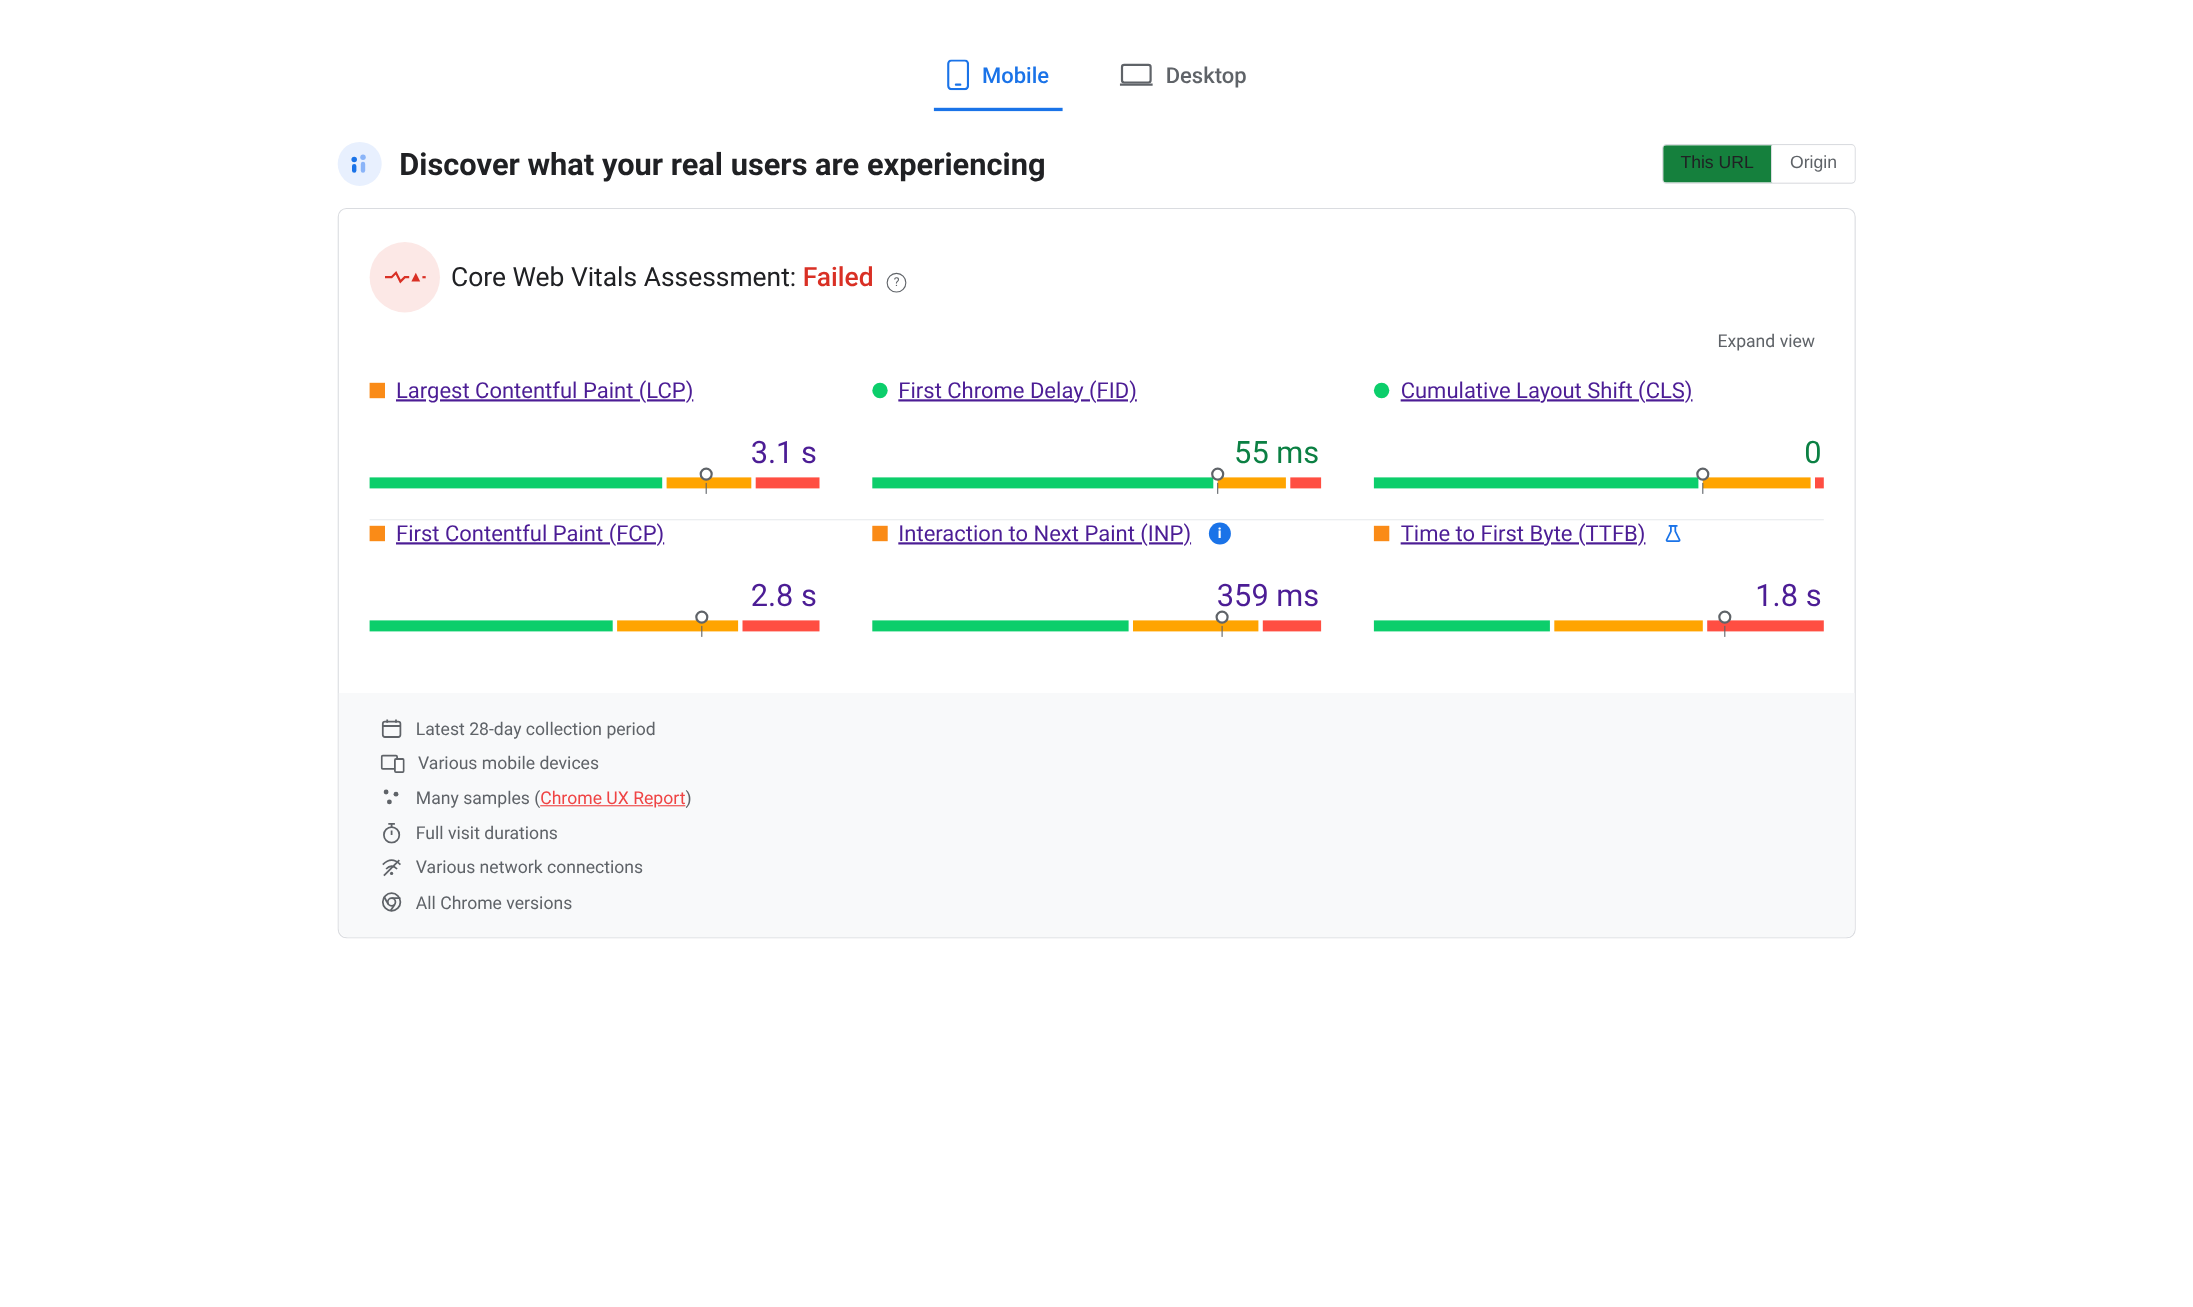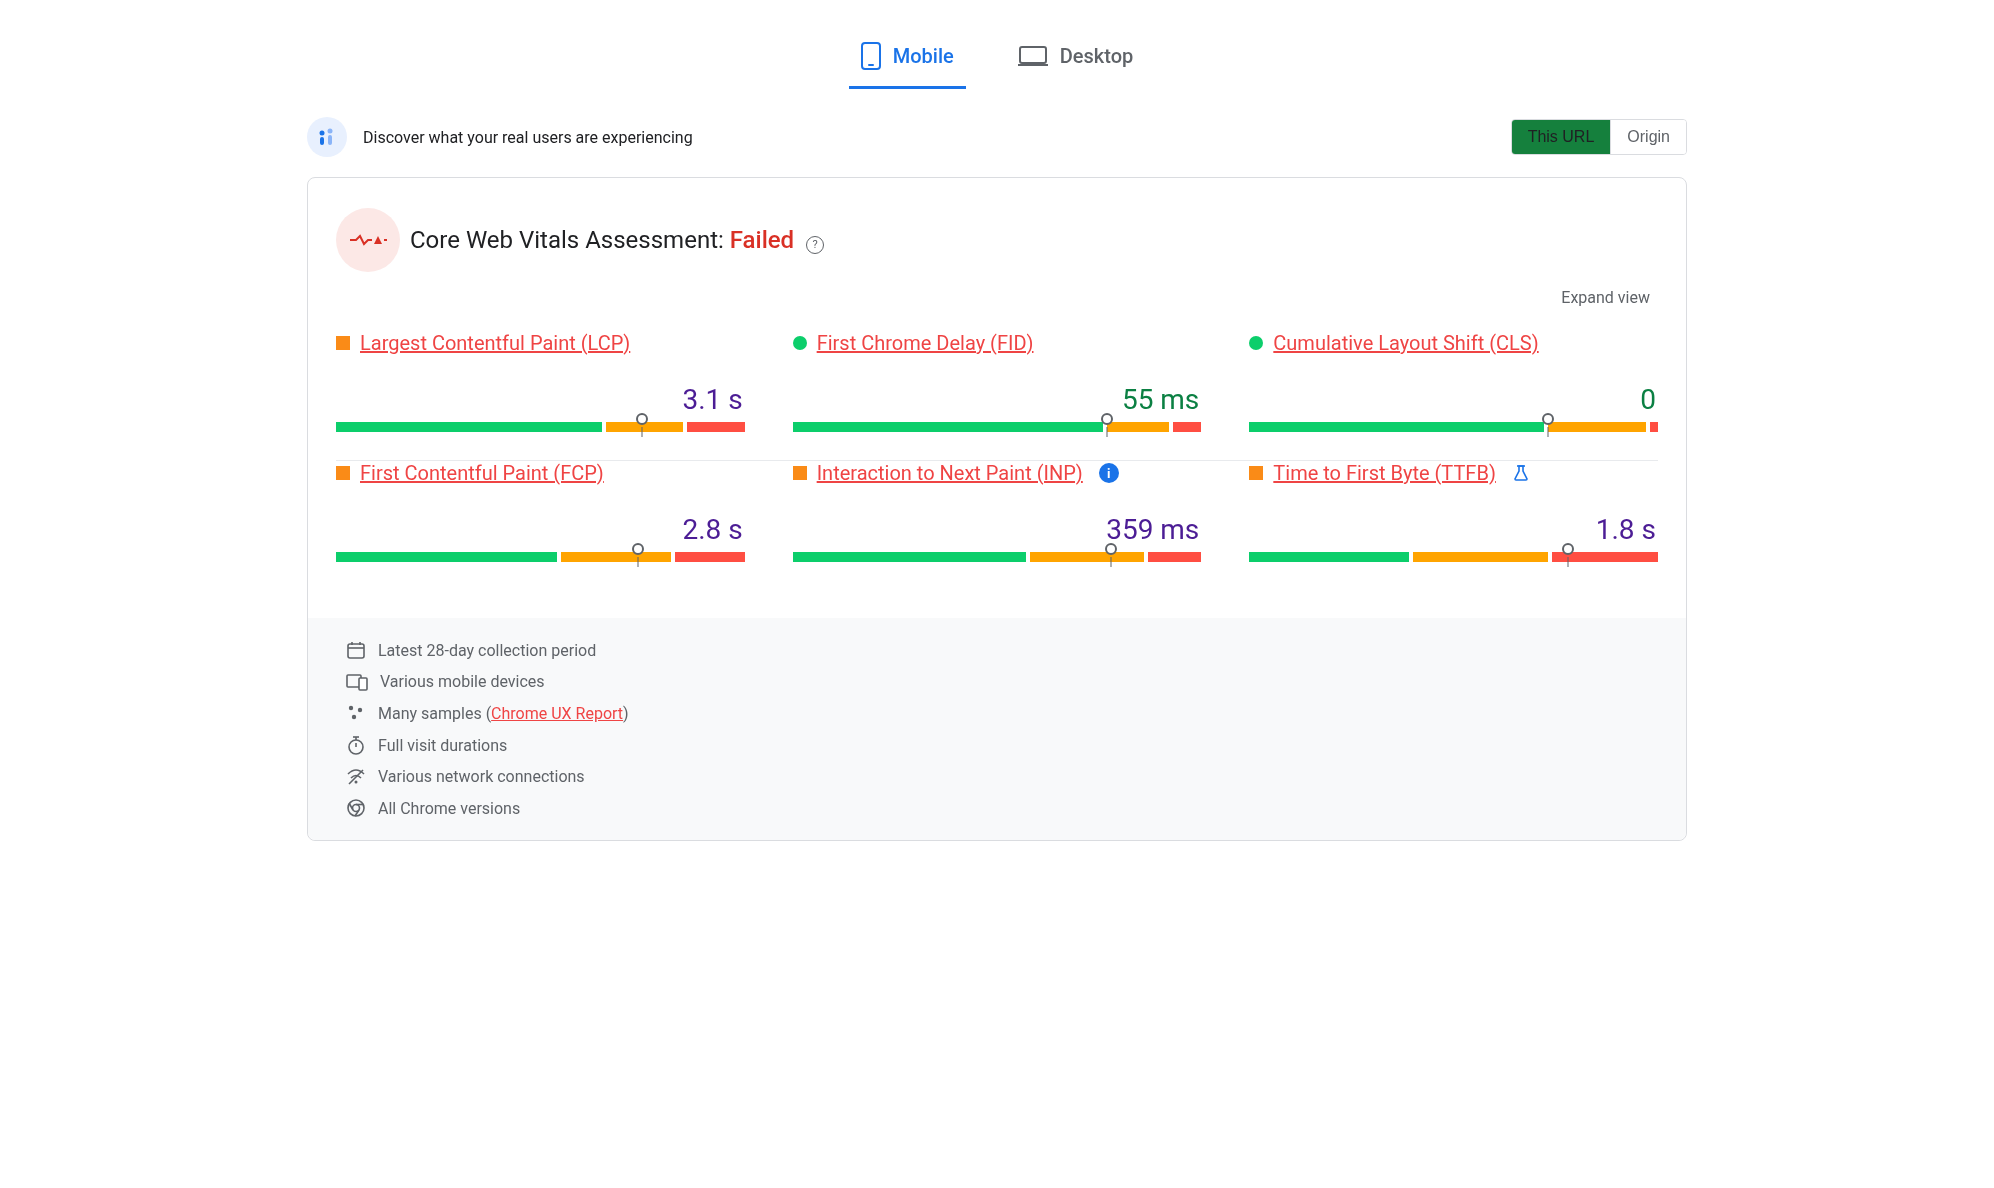--- a/index.html
+++ b/index.html
@@ -1,27 +1,27 @@
 <!DOCTYPE html>
 <html><head>
 <meta charset="utf-8">
 <style>
 * { box-sizing: border-box; margin: 0; padding: 0; }
 body { font-family: Roboto, Arial, sans-serif; background: #fff; color: #202124; font-size: 14px; }
-.container { width: 1420px; margin: 4px auto; padding: 12px 20px; }
+.container { width: 1420px; margin: 16px auto; padding: 12px 20px; }
 
 .tabs { display: flex; justify-content: center; gap: 40px; padding: 18px 0 0; }
 .tab { display: flex; align-items: center; gap: 12px; padding: 8px 12px 16px; cursor: pointer; border-bottom: 3px solid transparent; font-size: 20px; font-weight: 500; color: #5f6368; }
 .tab.active { color: #1a73e8; border-bottom-color: #1a73e8; }
 .tab-icon { display: inline-flex; }
 
 .header-row { display: flex; align-items: center; justify-content: space-between; margin-top: 28px; margin-bottom: 20px; }
 .header-left { display: flex; align-items: center; gap: 16px; }
 .crux-circle { width: 40px; height: 40px; border-radius: 50%; background: #e8f0fe; display: flex; align-items: center; justify-content: center; }
-.header-title { font-size: 16px; font-weight: 400; color: #202124; }
+.header-title { font-size: 28px; font-weight: 700; color: #202124; }
 .toggle-group { display: flex; border: 1px solid #dadce0; border-radius: 4px; overflow: hidden; }
 .toggle-btn { padding: 8px 16px; font-size: 16px; background: #fff; border: none; cursor: pointer; color: #5f6368; }
 .toggle-btn.active { background: #15803d; color: #202124; }
 .toggle-btn:first-child { border-right: 1px solid #dadce0; }
 
 .card { border: 1px solid #dadce0; border-radius: 8px; padding: 30px 28px 0; }
 .assessment { display: flex; align-items: center; gap: 10px; margin-bottom: 12px; }
 .asmt-icon { width: 64px; height: 64px; border-radius: 50%; background: #fce8e6; display: flex; align-items: center; justify-content: center; }
 .asmt-text { font-size: 24px; font-weight: 400; }
 .asmt-status { color: #d93025; font-weight: 500; }
@@ -31,21 +31,21 @@
 .expand-link { color: #5f6368; font-size: 16px; cursor: pointer; }
 
 .metrics-grid { display: grid; grid-template-columns: 1fr 1fr 1fr; gap: 48px; padding-bottom: 28px; }
 .metric {}
 .metric-name-row { display: flex; align-items: center; gap: 10px; }
 .dot { width: 14px; height: 14px; display: inline-block; }
 .dot.square { border-radius: 0; }
 .dot.circle { border-radius: 50%; }
 .dot.orange { background: #fa8b17; }
 .dot.green { background: #0cce6b; }
-.metric-name { font-size: 20px; text-decoration: underline; color: #ef4444; cursor: pointer; }
+.metric-name { font-size: 20px; text-decoration: underline; color: #4c1d95; cursor: pointer; }
 .info-badge { width: 20px; height: 20px; border-radius: 50%; background: #1a73e8; color: #fff; display: inline-flex; align-items: center; justify-content: center; font-size: 13px; font-weight: bold; margin-left: 6px; }
 .flask-icon { width: 18px; height: 18px; margin-left: 6px; }
 .metric-value { font-size: 28px; font-weight: 400; text-align: right; margin-top: 28px; margin-bottom: 6px; padding-right: 2px; }
 .val-orange { color: #4c1d95; }
 .val-green { color: #0b8043; }
 
 .bar-wrap { position: relative; height: 10px; width: 100%; }
 .bar { position: absolute; top: 0; height: 10px; }
 .bar.g { background: #0cce6b; }
 .bar.o { background: #ffa400; }

